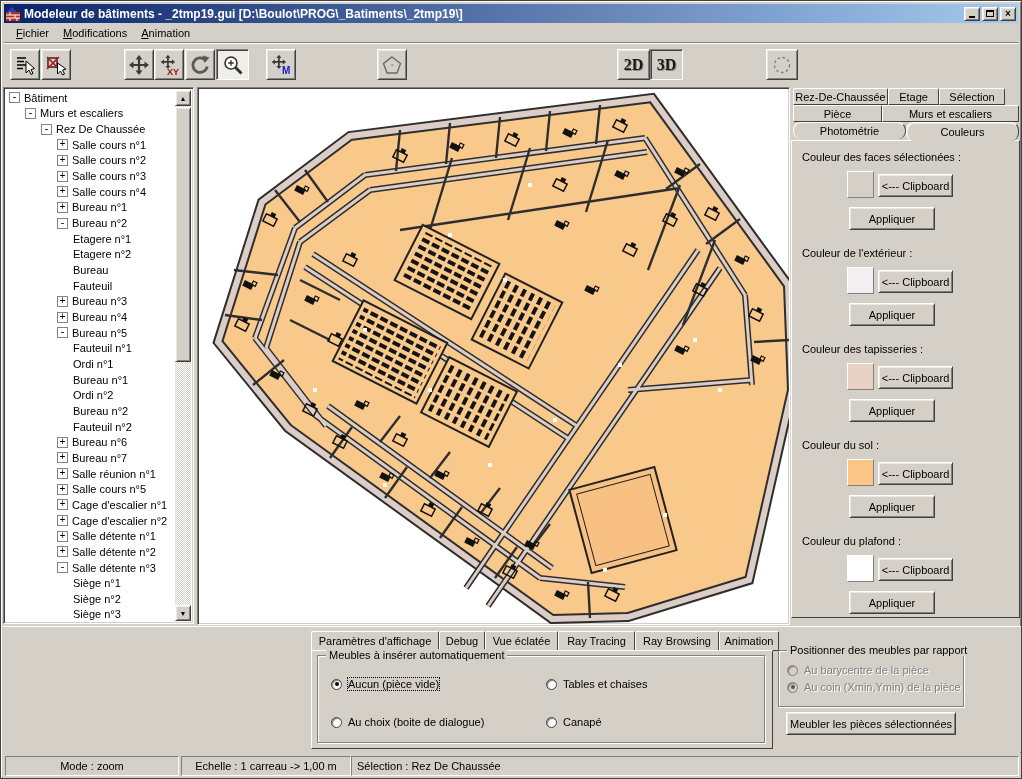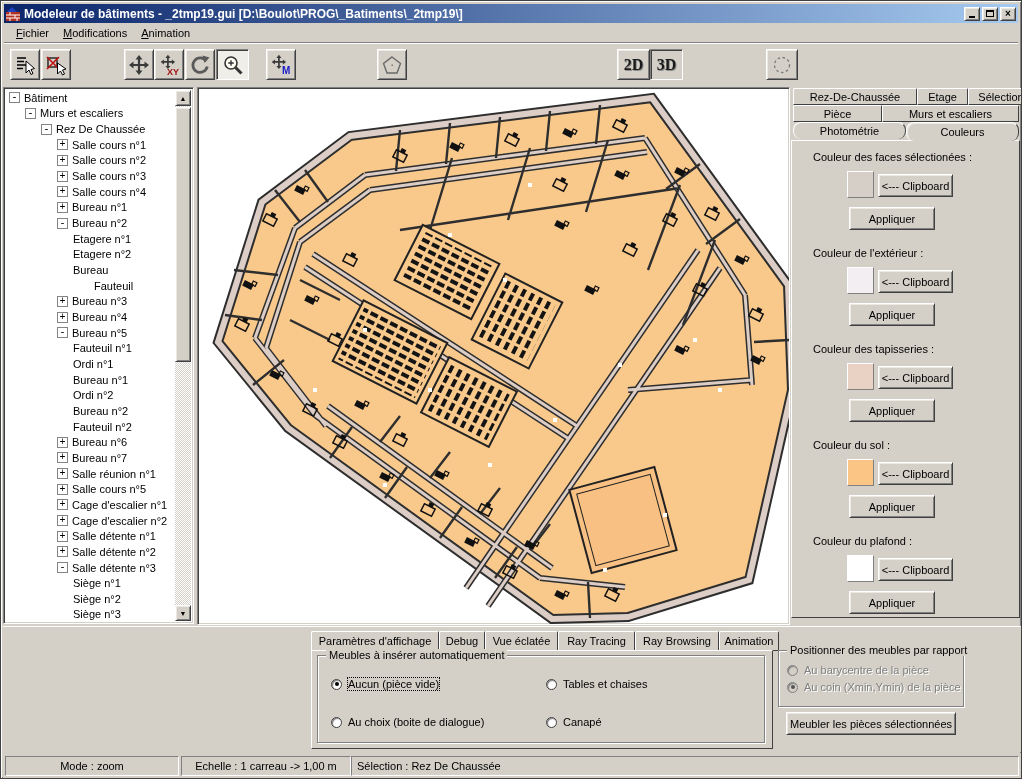--- a/index.html
+++ b/index.html
@@ -48,21 +48,21 @@
   
   .rightpanel{position:absolute;left:790px;top:86px;width:230px;height:538px;}
   .rtabs{position:absolute;left:2px;display:flex;}
   .tab{height:17px;display:flex;align-items:center;justify-content:center;
     border:1px solid;border-color:#fff #404040 #404040 #fff;background:#D4D0C8;
     border-radius:2px 2px 0 0;overflow:hidden;white-space:nowrap;}
   .tab.front{border-bottom:none;border-radius:8px;}
   .tab.active{height:19px;border-bottom:none;z-index:3;position:relative;box-shadow:inset 1px 1px 0 #ECE9E2;}
   .rcontent{position:absolute;left:0;top:53px;width:229px;height:478px;
     border:1px solid;border-color:#fff #404040 #404040 #fff;background:#D4D0C8;z-index:2;}
-  .clabel{position:absolute;left:21px;white-space:nowrap;}
+  .clabel{position:absolute;left:10px;white-space:nowrap;}
   .swatch{position:absolute;left:55px;width:27px;height:27px;border:1px solid;border-color:#fff #808080 #808080 #fff;}
   .smallbtn{position:absolute;font-size:11px;}
   
   .bottompanel{position:absolute;left:2px;top:625px;width:1018px;height:126px;background:#D4D0C8;border-top:1px solid #fff;}
   .btabs{position:absolute;left:308px;top:1px;display:flex;align-items:flex-end;height:23px;}
   .btab{height:20px;}
   .btab.active{height:23px;z-index:3;position:relative;box-shadow:inset 1px 1px 0 #ECE9E2;}
   .tabpage{position:absolute;left:308px;top:23px;width:462px;height:99px;
     border:1px solid;border-color:#fff #404040 #404040 #fff;background:#D4D0C8;}
   .groupbox{position:absolute;border:1px solid #808080;box-shadow:inset 1px 1px 0 #fff,1px 1px 0 #fff;}
@@ -238,21 +238,21 @@
         <div class="trow" style="padding-left: 67px;">
           <div class="tlabel" style="display: inline;">Etagere n°1</div>
         </div>
         <div class="trow" style="padding-left: 67px;">
           <div class="tlabel" style="display: inline;">Etagere n°2</div>
         </div>
         <div class="trow" style="padding-left: 67px;">
           <div class="tlabel" style="display: inline;">Bureau</div>
         </div>
         <div class="trow" style="padding-left: 67px;">
-          <div class="tlabel" style="display: inline; margin-left: 21px;">Fauteuil</div>
+          <div class="tlabel" style="display: inline;">Fauteuil</div>
         </div>
         <div class="trow" style="padding-left: 51px;">
           <div class="tbox">+</div>
           <div class="tlabel" style="display: inline;">Bureau n°3</div>
         </div>
         <div class="trow" style="padding-left: 51px;">
           <div class="tbox">+</div>
           <div class="tlabel" style="display: inline;">Bureau n°4</div>
         </div>
         <div class="trow" style="padding-left: 51px;">
@@ -459,21 +459,21 @@
         <rect x="183" y="393" width="4" height="4"></rect>
           <rect x="518" y="298" width="4" height="4"></rect>
         <rect x="288" y="373" width="4" height="4"></rect>
           <rect x="113" y="298" width="4" height="4"></rect>
       </g>
     </svg>
   </div>
 
   <div class="rightpanel">
     <div class="rtabs" id="rtabs-row0" style="top:1px">
-        <div class="tab" style="width: 124px;">Rez-De-Chaussée</div>
+        <div class="tab" style="width: 95px;">Rez-De-Chaussée</div>
         <div class="tab" style="width: 51px;">Etage</div>
         <div class="tab" style="width: 66px;">Sélection</div>
       </div>
     <div class="rtabs" id="rtabs-row1" style="top:18px">
         <div class="tab" style="width: 89px;">Pièce</div>
         <div class="tab" style="width: 137px;">Murs et escaliers</div>
       </div>
     <div class="rtabs" id="rtabs-row2" style="top:35px;z-index:3">
         <div class="tab front" style="width: 113px;">Photométrie</div>
         <div class="tab front active" style="width: 113px;">Couleurs</div>

